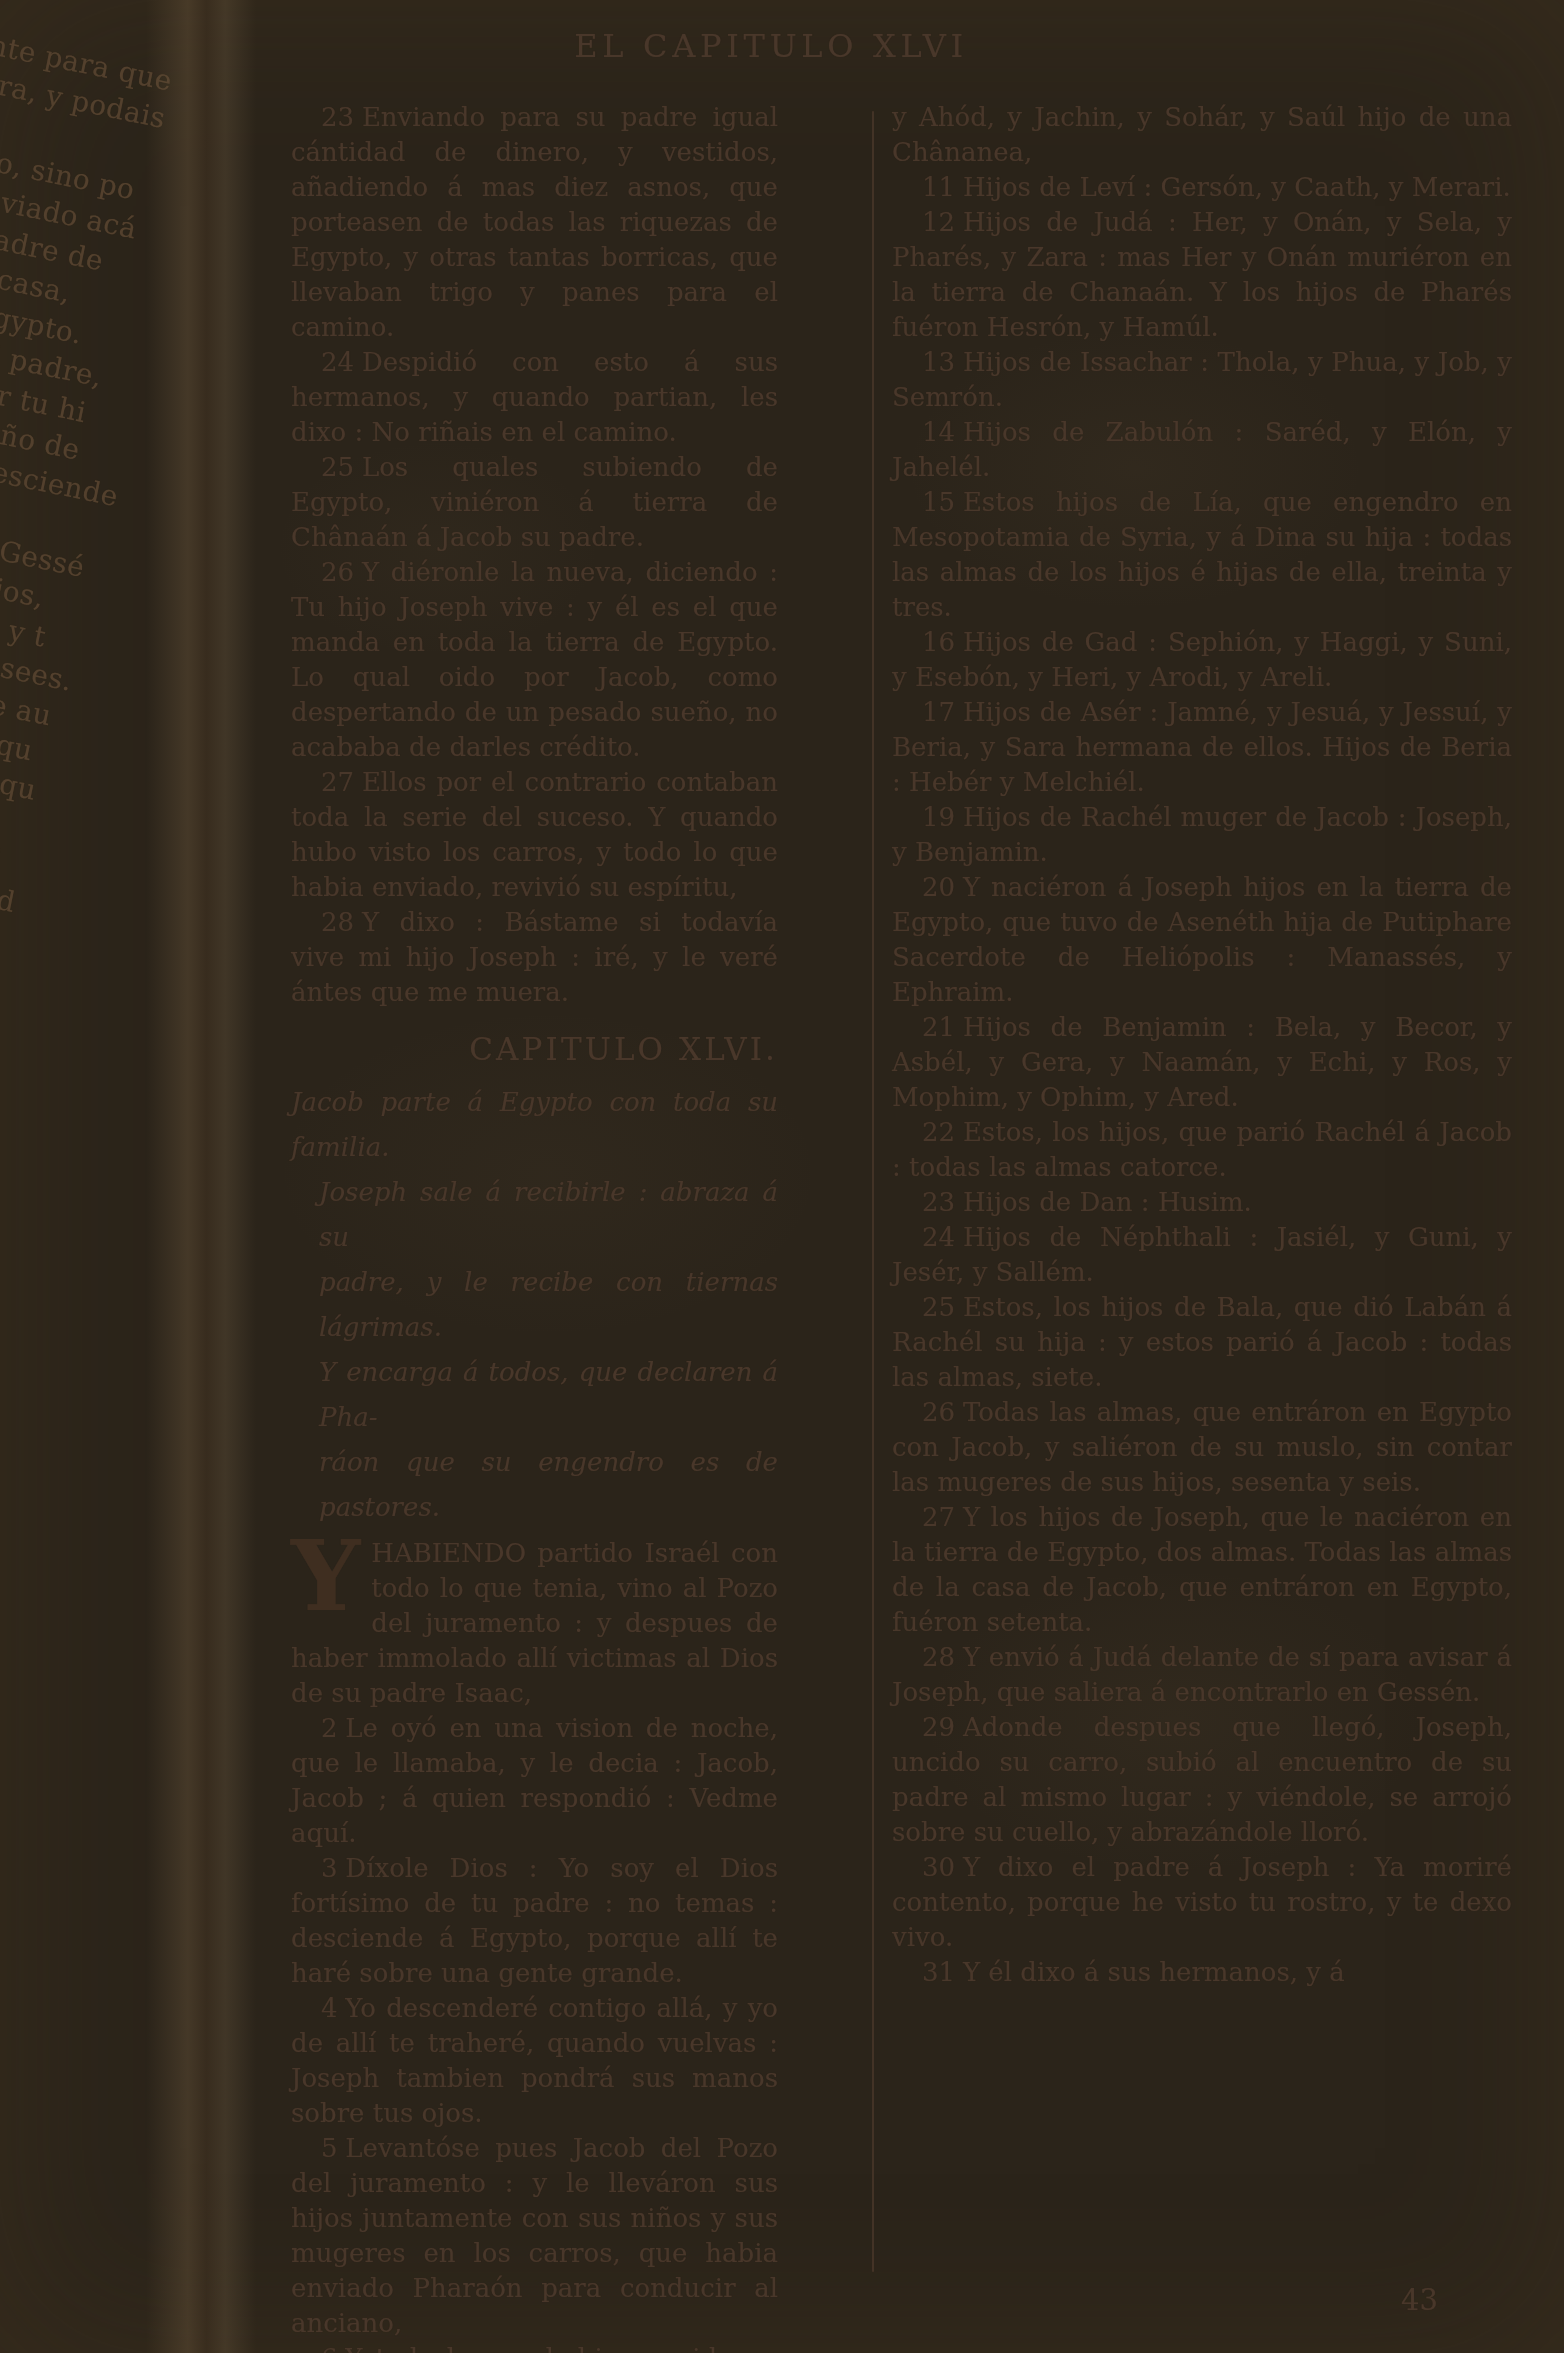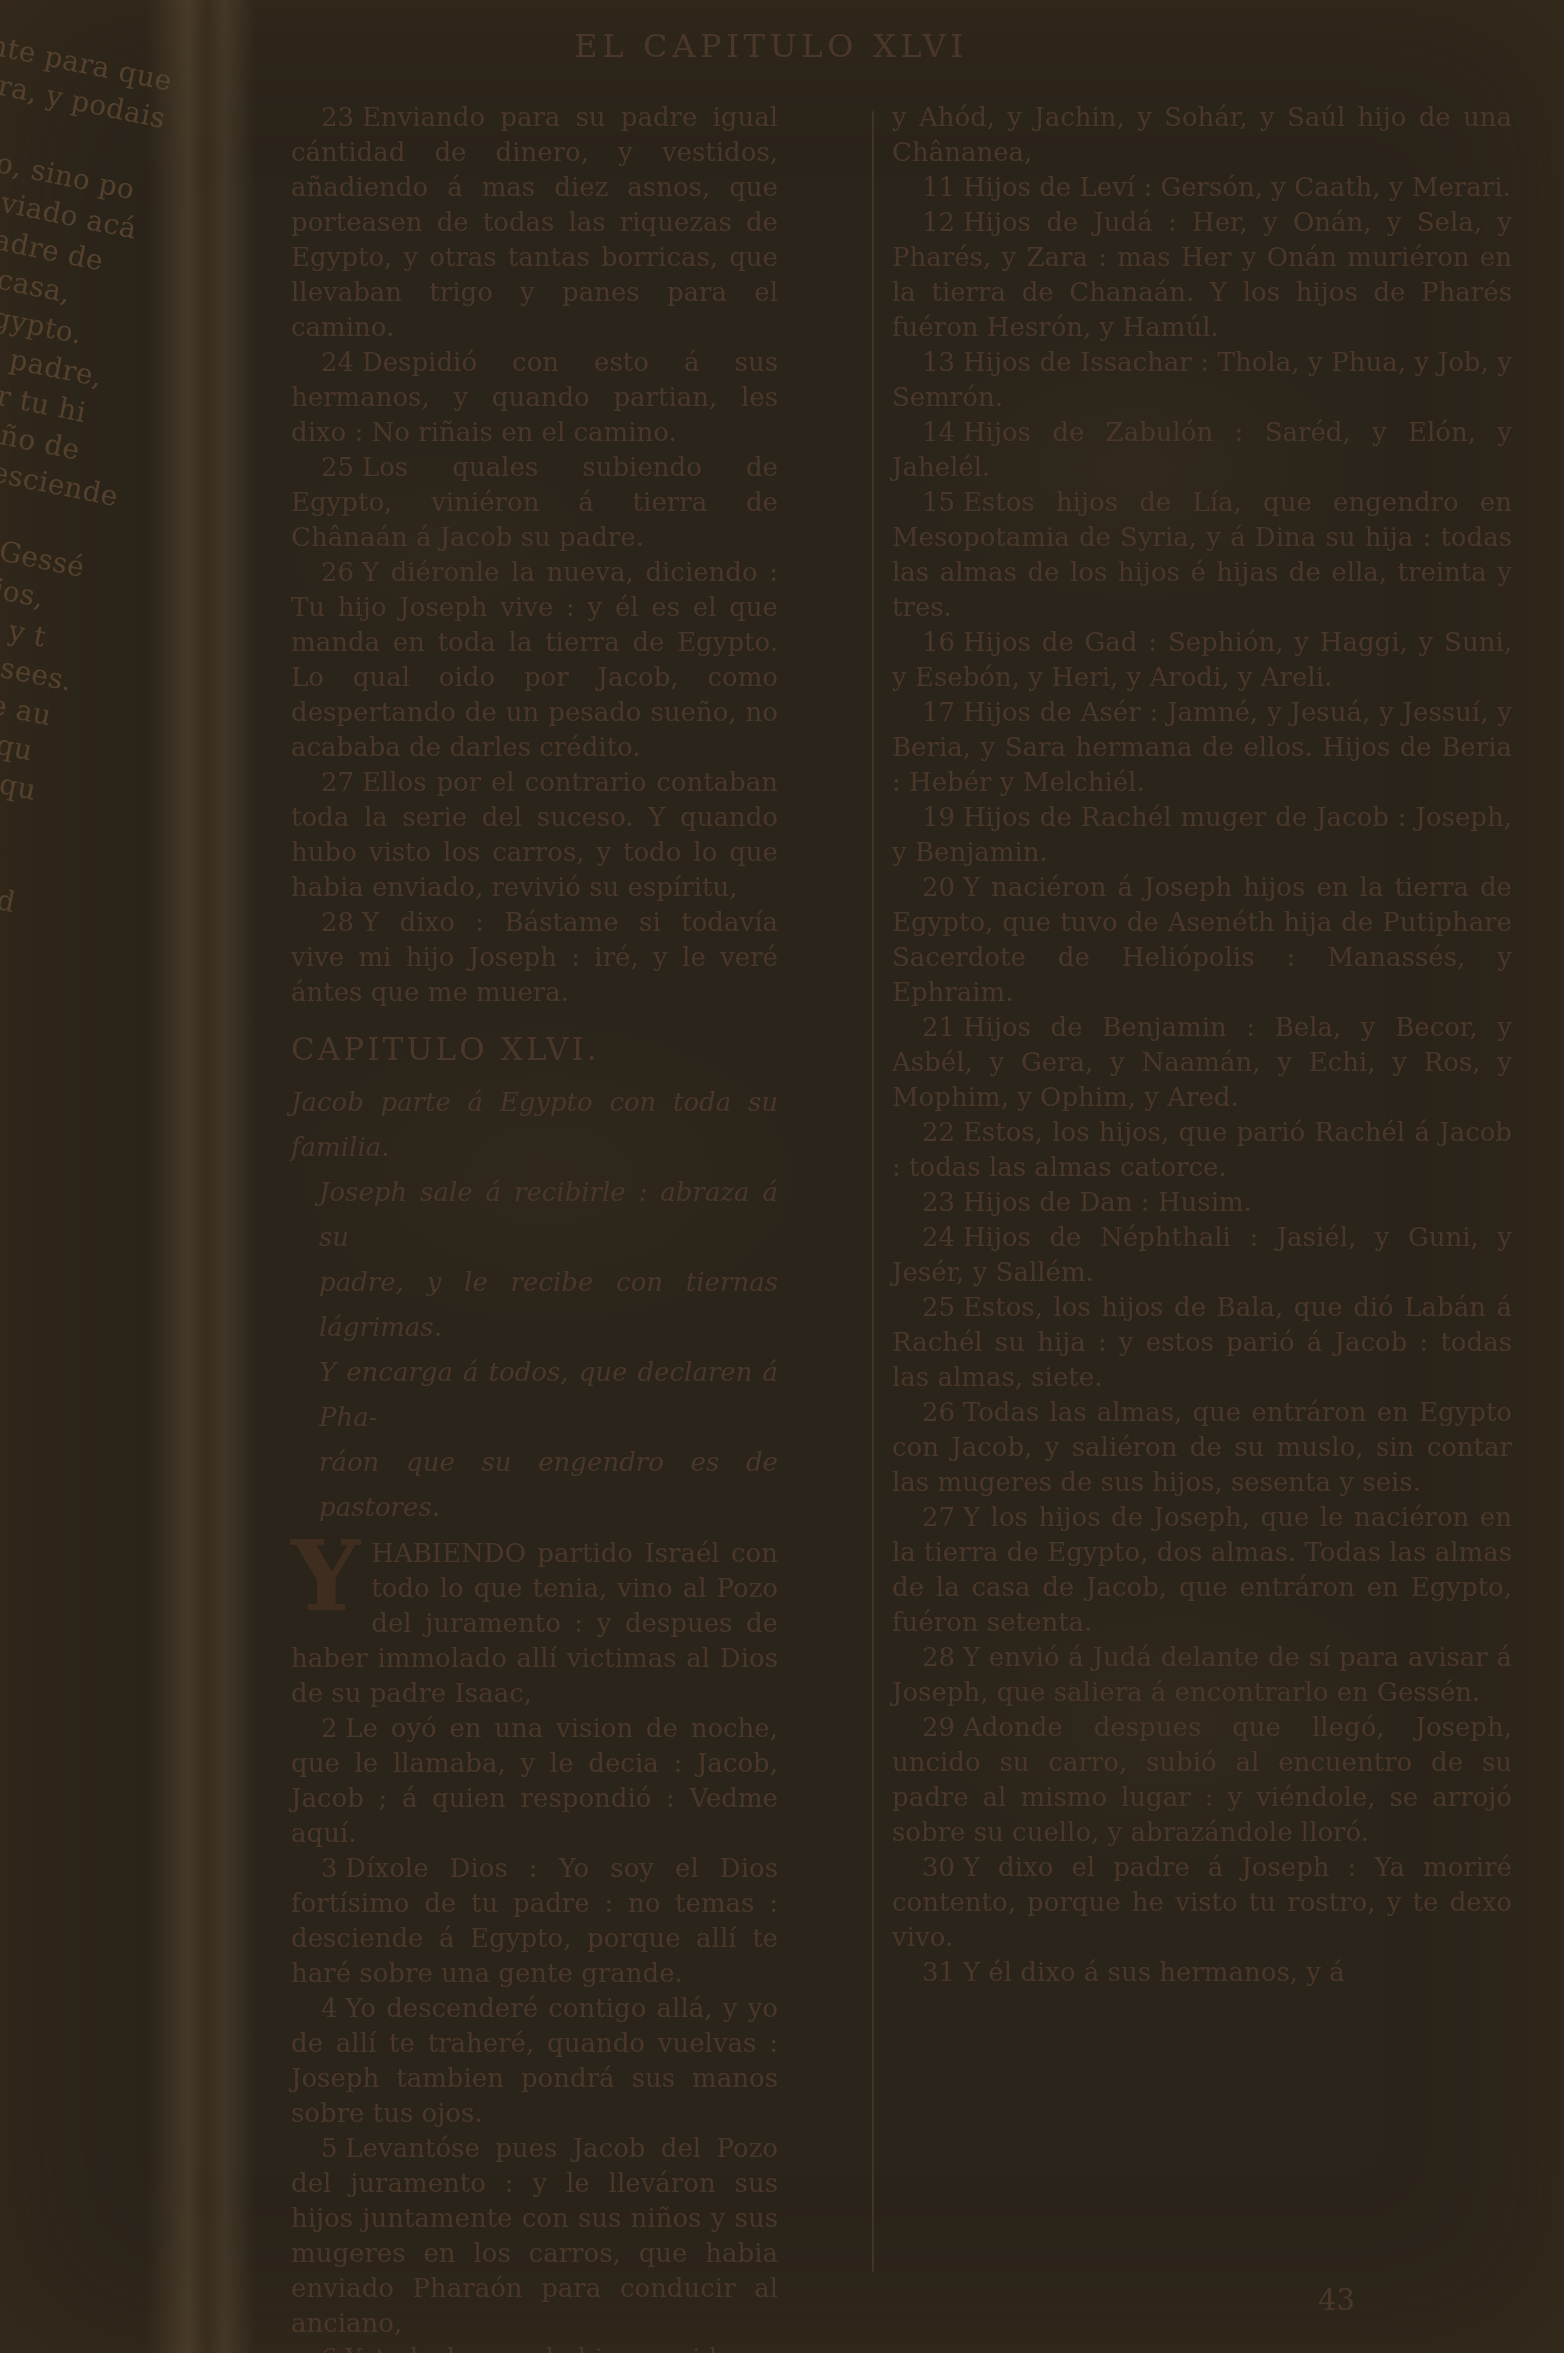--- a/index.html
+++ b/index.html
@@ -46,32 +46,32 @@
   .col-right{left:892px;width:620px;}
   .col-divider{
     position:absolute;left:872px;top:111px;width:2.3px;height:2161px;
     background:rgba(73,55,42,.82);border-radius:1.6px;
   }
   p.verse{margin:0;text-indent:30px;}
   p.cont{margin:0;text-indent:0;}
   .vn{padding-right:7.8px;}
   .chapter-heading{
     margin:22px 0 12.5px;font-size:31px;font-weight:normal;
-    text-align:left;text-indent:0;letter-spacing:3.1px;white-space:nowrap;
+    text-align:right;text-indent:0;letter-spacing:3.1px;white-space:nowrap;
   }
   .summary{font-style:italic;font-size:26px;line-height:45px;margin:0 0 6.3px;}
   .summary .sline{display:block;padding-left:28px;text-indent:0;}
   .summary .sline:first-child{padding-left:0;}
   p.opening{margin:0;text-indent:0;}
   .dropcap{
     float:left;font-size:97px;line-height:74px;height:69px;
     padding:3.1px 11px 0 0;font-weight:bold;color:#3f2e20;
   }
   .page-number{
-    position:absolute;left:1318px;top:2283px;font-size:29px;
+    position:absolute;left:1401px;top:2283px;font-size:29px;
     text-shadow:0 0 0.8px rgba(73,55,42,.5);
   }
   
   .ghost{
     position:absolute;inset:0;pointer-events:none;z-index:1;
     background:
       radial-gradient(329px 203px at 1135px 469px, rgba(130,108,74,.07), rgba(0,0,0,0) 70%),
       radial-gradient(391px 235px at 548px 1174px, rgba(130,108,74,.06), rgba(0,0,0,0) 70%),
       radial-gradient(360px 219px at 1174px 1721px, rgba(130,108,74,.07), rgba(0,0,0,0) 70%),
       radial-gradient(235px 156px at 438px 548px, rgba(130,108,74,.05), rgba(0,0,0,0) 70%);

